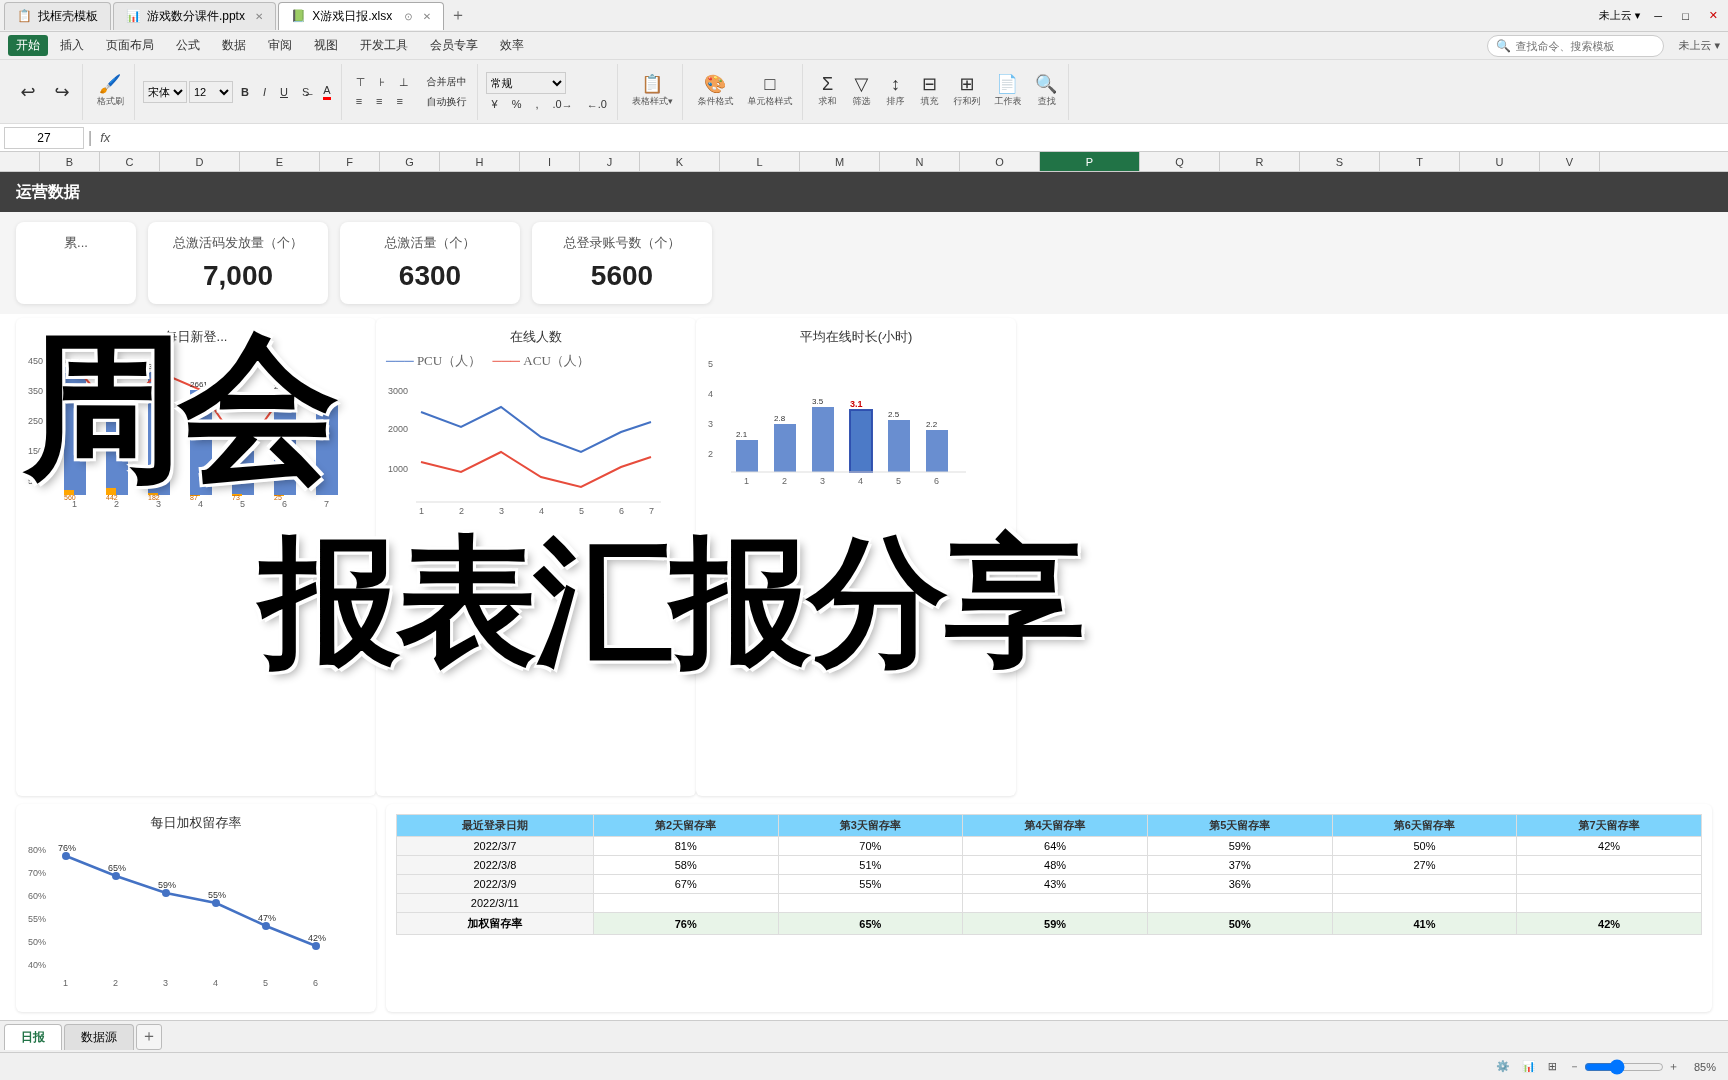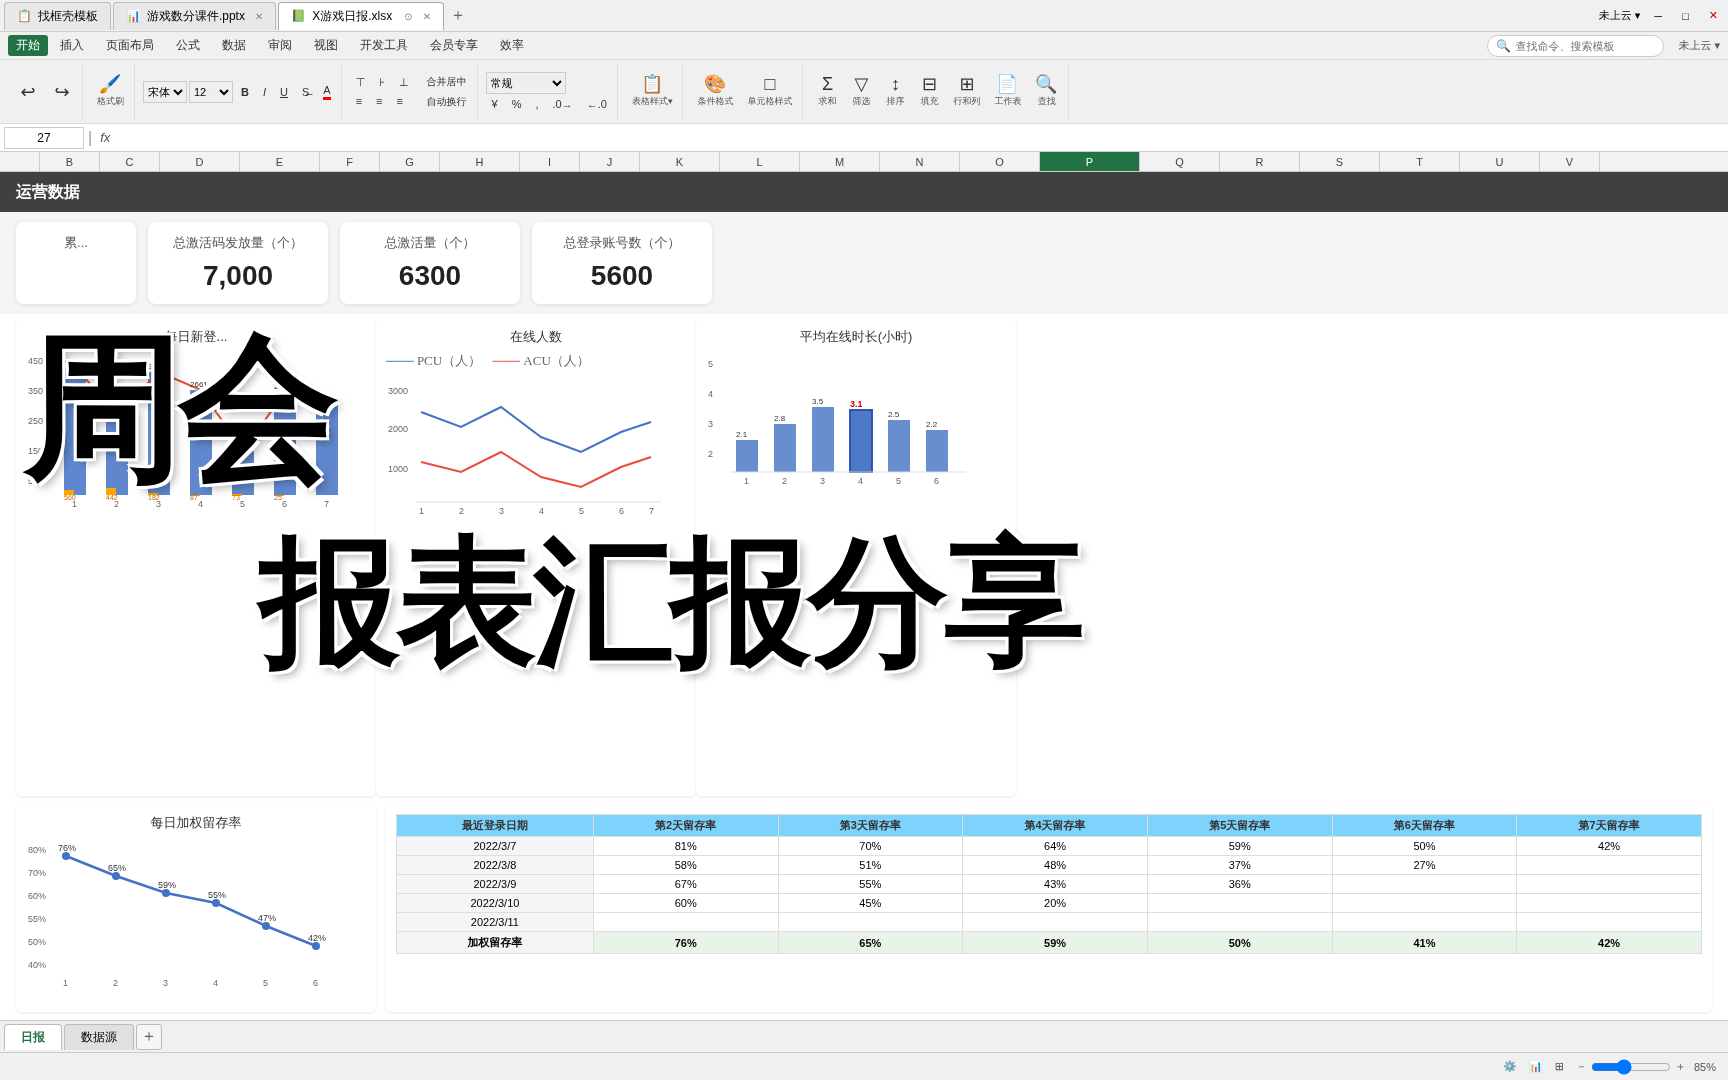--- a/index.html
+++ b/index.html
@@ -868,29 +868,20 @@
                 <tr>
                   <td>2022/3/9</td>
                     <td>67%</td>
                     <td>55%</td>
                     <td>43%</td>
                     <td>36%</td>
                     <td></td>
                     <td></td>
                 </tr>
                 <tr>
-                  <td>2022/3/10</td>
-                    <td>60%</td>
-                    <td>45%</td>
-                    <td>20%</td>
-                    <td></td>
-                    <td></td>
-                    <td></td>
-                </tr>
-                <tr>
                   <td>2022/3/11</td>
                     <td></td>
                     <td></td>
                     <td></td>
                     <td></td>
                     <td></td>
                     <td></td>
                 </tr>
               </tbody>
               <tfoot>
@@ -930,18 +921,18 @@
   <div class="status-bar">
     <div></div>
     <div class="status-right">
       <span style="cursor:pointer;">⚙️</span>
       <span style="cursor:pointer;">📊</span>
       <span style="cursor:pointer;">⊞</span>
       <div class="zoom-control">
         <span style="cursor:pointer;">－</span>
         <input type="range" min="10" max="200" value="85" style="width: 80px;">
         <span style="cursor:pointer;">＋</span>
-        <span style="margin-left:4px;font-size:11px;color:#555;">85%</span>
+        <span style="margin-left:11px;font-size:11px;color:#555;">85%</span>
       </div>
     </div>
   </div>
 
 </div>
 
 </body></html>

